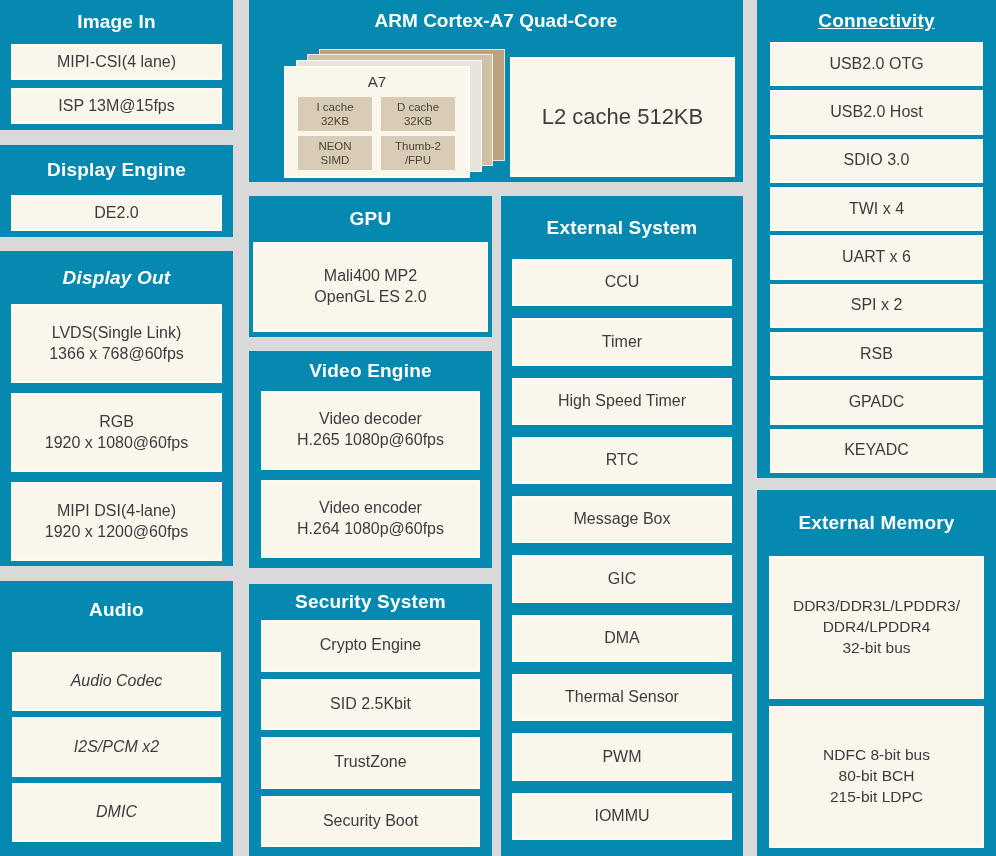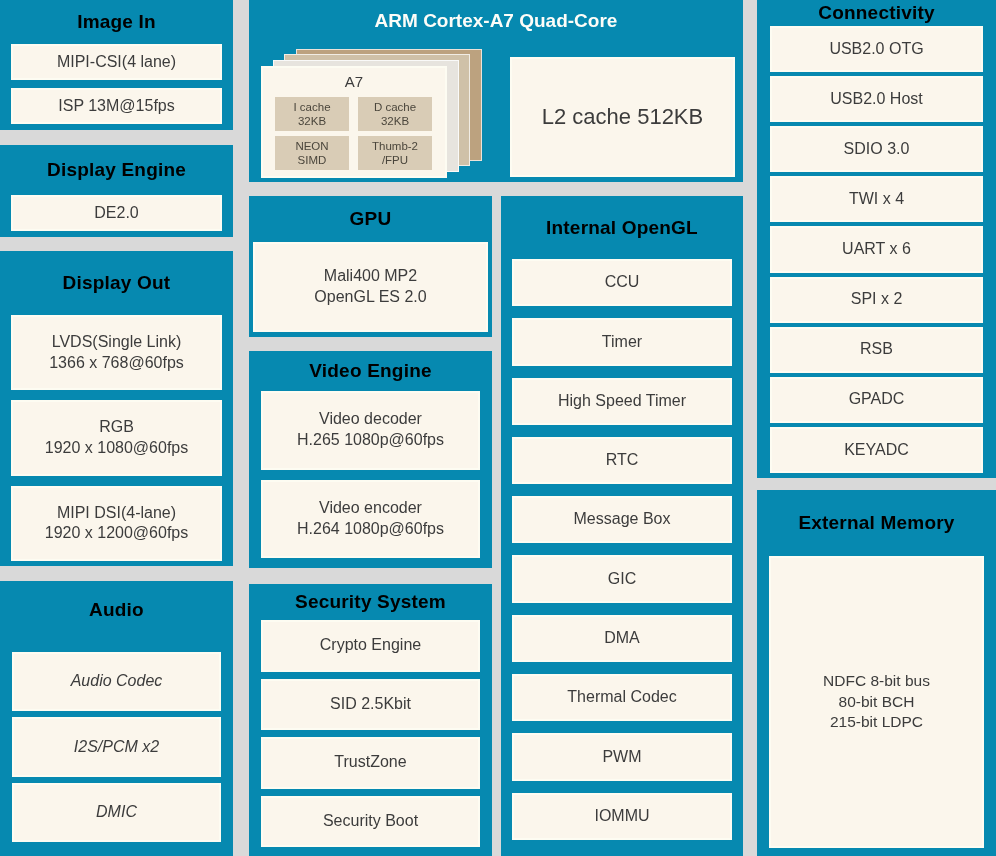--- a/index.html
+++ b/index.html
@@ -10,40 +10,40 @@
     overflow:hidden;
   }
   .sec{
     position:absolute;
     background:#0689b0;
     display:flex;flex-direction:column;
     box-sizing:border-box;
   }
   .sec-header{
     flex:none;display:flex;align-items:center;justify-content:center;
-    color:#000000;font-weight:bold;font-size:19px;letter-spacing:.2px;
+    color:#ffffff;font-weight:bold;font-size:19px;letter-spacing:.2px;
   }
   .sec-body{
     flex:1;display:flex;flex-direction:column;min-height:0;
   }
   .box{
     background:#fbf6ec;border:2px solid #fdfcf2;box-sizing:border-box;
     display:flex;align-items:center;justify-content:center;text-align:center;
     color:#3c3c3c;font-size:16px;line-height:1.3;white-space:pre-line;
     flex:1;
   }
   
   #sec-image-in{left:0;top:0;width:233px;height:130px;}
   #sec-image-in .sec-header{height:44px;}
   #sec-image-in .sec-body{gap:8px;padding:0 11px 6px;}
   #sec-display-engine{left:0;top:145px;width:233px;height:92px;}
   #sec-display-engine .sec-header{height:50px;}
   #sec-display-engine .sec-body{padding:0 11px 6px;}
   #sec-display-out{left:0;top:251px;width:233px;height:315px;}
-  #sec-display-out .sec-header{height:64px;}
+  #sec-display-out .sec-header{height:53px;font-style:italic;}
   #sec-display-out .sec-body{gap:10px;padding:0 11px 5px;}
   #sec-audio{left:0;top:581px;width:233px;height:275px;}
   #sec-audio .sec-header{height:57px;}
   #sec-audio .sec-body{gap:6px;padding:14px 12px 14px;font-style:italic;}
   
   #sec-arm{left:249px;top:0;width:494px;height:182px;}
   #sec-gpu{left:249px;top:196px;width:243px;height:141px;}
   #sec-gpu .sec-header{height:46px;}
   #sec-gpu .sec-body{padding:0 4px 5px;}
   #sec-video{left:249px;top:351px;width:243px;height:217px;}
@@ -51,33 +51,33 @@
   #sec-video .sec-body{gap:10px;padding:0 12px 10px;}
   #sec-security{left:249px;top:584px;width:243px;height:272px;}
   #sec-security .sec-header{height:36px;}
   #sec-security .sec-body{gap:7px;padding:0 12px 9px;}
   
   #sec-internal{left:501px;top:196px;width:242px;height:660px;}
   #sec-internal .sec-header{height:63px;}
   #sec-internal .sec-body{gap:12px;padding:0 11px 16px;}
   
   #sec-connectivity{left:757px;top:0;width:239px;height:478px;}
-  #sec-connectivity .sec-header{height:26px;}
+  #sec-connectivity .sec-header{height:42px;text-decoration:underline;}
   #sec-connectivity .sec-body{gap:4px;padding:0 13px 5px;}
   #sec-extmem{left:757px;top:490px;width:239px;height:366px;}
   #sec-extmem .sec-header{height:66px;}
   #sec-extmem .sec-body{gap:7px;padding:0 12px 8px;font-size:15px;}
   #sec-extmem .box{font-size:15.5px;line-height:1.35;}
   
   .arm-header{
     position:absolute;left:0;top:10px;width:100%;
     text-align:center;color:#fdfdf8;font-weight:bold;font-size:19px;
   }
   .core-stack{position:absolute;left:12px;top:45px;width:234px;height:134px;}
-  .core-card{position:absolute;width:186px;height:112px;box-sizing:border-box;}
+  .core-card{position:absolute;width:186px;height:112px;box-sizing:border-box;margin-left:23px;}
   .core-card.back3{left:35px;top:4px;background:#bca27f;border:1px solid rgba(255,255,255,.7);}
   .core-card.back2{left:23px;top:9px;background:#cfc1a8;border:1px solid rgba(255,255,255,.7);}
   .core-card.back1{left:12px;top:15px;background:#e7e4de;border:1px solid rgba(255,255,255,.8);}
   .core-card.front{left:0;top:21px;background:#fbf6ec;border:2px solid #fdfcf2;}
   .core-title{
     text-align:center;margin-top:5px;color:#3c3c3c;font-size:15px;
   }
   .core-grid{
     position:absolute;left:12px;top:29px;
     display:grid;grid-template-columns:74px 74px;grid-auto-rows:34px;
@@ -177,30 +177,30 @@
   <div class="sec-header">Security System</div>
   <div class="sec-body">
     <div class="box">Crypto Engine</div>
     <div class="box">SID 2.5Kbit</div>
     <div class="box">TrustZone</div>
     <div class="box">Security Boot</div>
   </div>
 </section>
 
 <section class="sec" id="sec-internal">
-  <div class="sec-header">Internal OpenGL</div>
+  <div class="sec-header">External System</div>
   <div class="sec-body">
     <div class="box">CCU</div>
     <div class="box">Timer</div>
     <div class="box">High Speed Timer</div>
     <div class="box">RTC</div>
     <div class="box">Message Box</div>
     <div class="box">GIC</div>
     <div class="box">DMA</div>
-    <div class="box">Thermal Codec</div>
+    <div class="box">Thermal Sensor</div>
     <div class="box">PWM</div>
     <div class="box">IOMMU</div>
   </div>
 </section>
 
 <section class="sec" id="sec-connectivity">
   <div class="sec-header">Connectivity</div>
   <div class="sec-body">
     <div class="box">USB2.0 OTG</div>
     <div class="box">USB2.0 Host</div>
@@ -210,17 +210,20 @@
     <div class="box">SPI x 2</div>
     <div class="box">RSB</div>
     <div class="box">GPADC</div>
     <div class="box">KEYADC</div>
   </div>
 </section>
 
 <section class="sec" id="sec-extmem">
   <div class="sec-header">External Memory</div>
   <div class="sec-body">
+    <div class="box">DDR3/DDR3L/LPDDR3/
+DDR4/LPDDR4
+32-bit bus</div>
     <div class="box">NDFC  8-bit bus
 80-bit BCH
 215-bit LDPC</div>
   </div>
 </section>
 
 </body></html>

